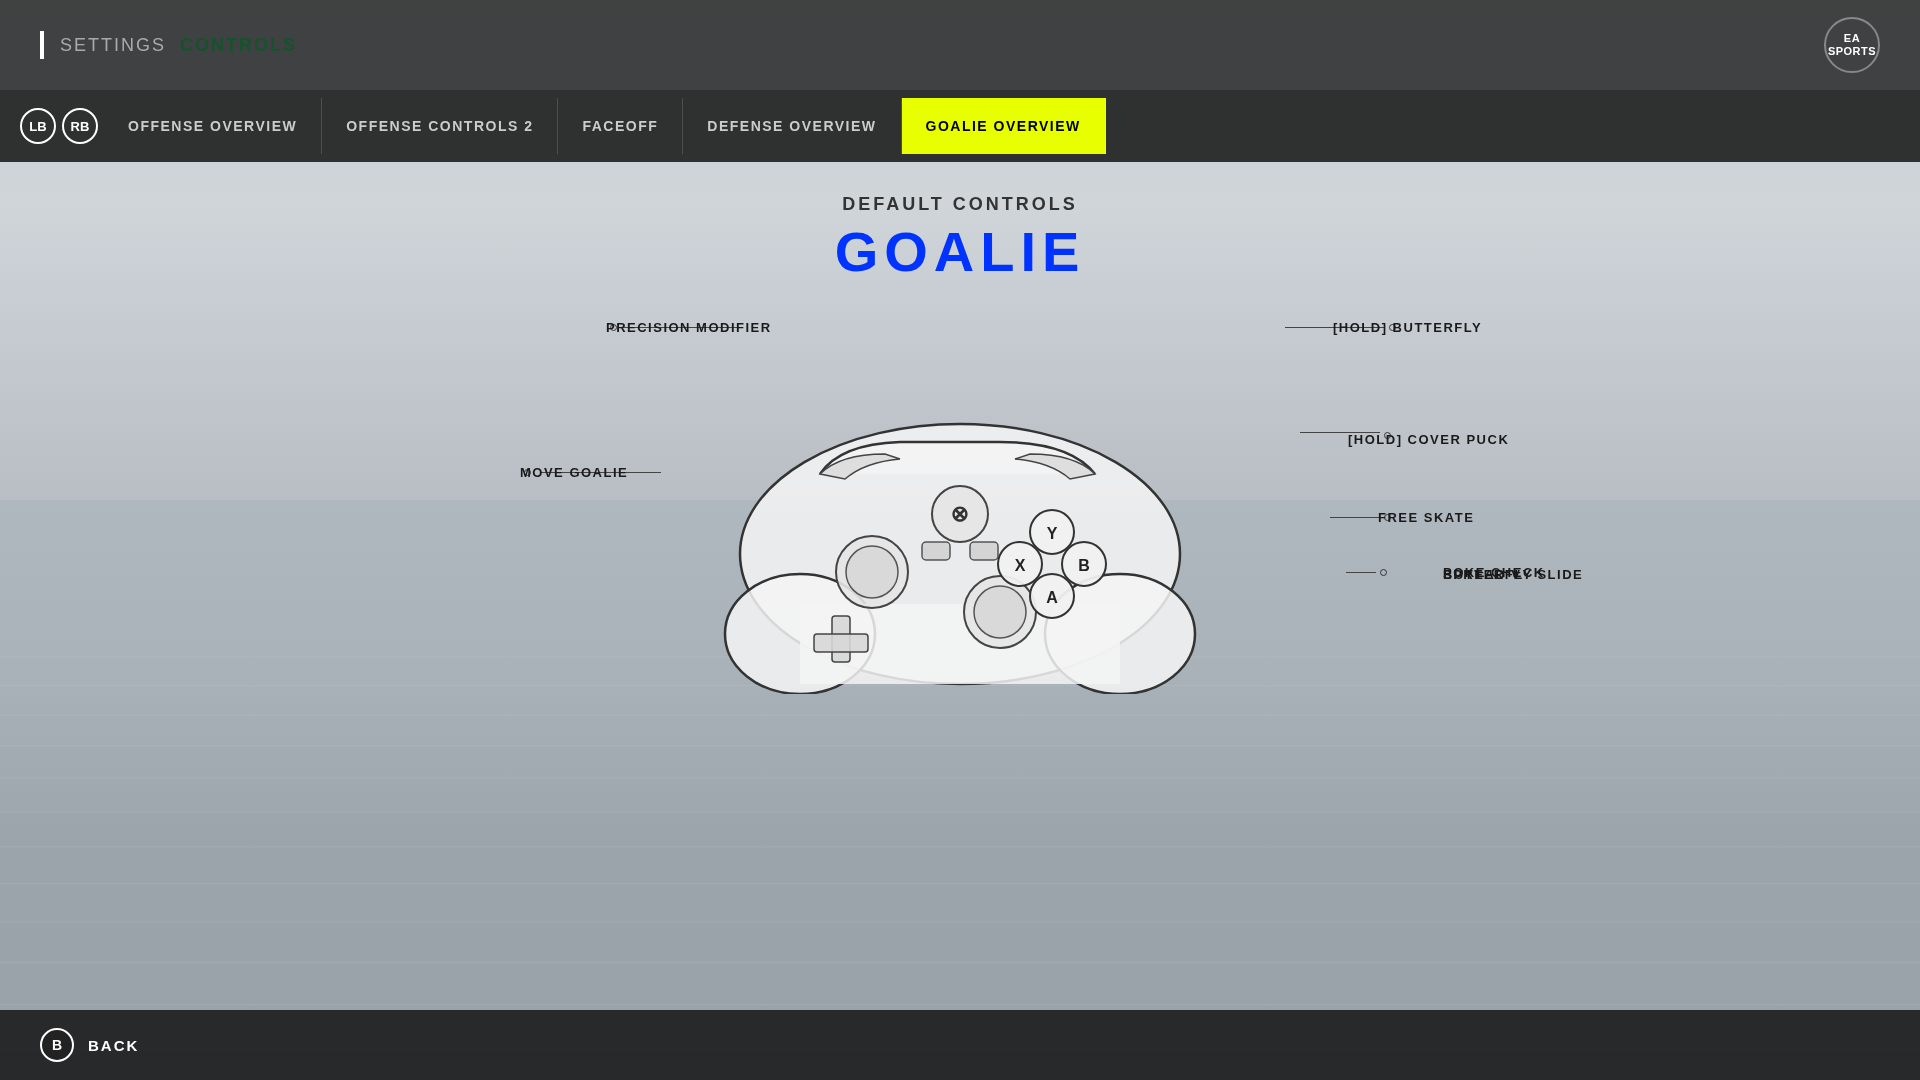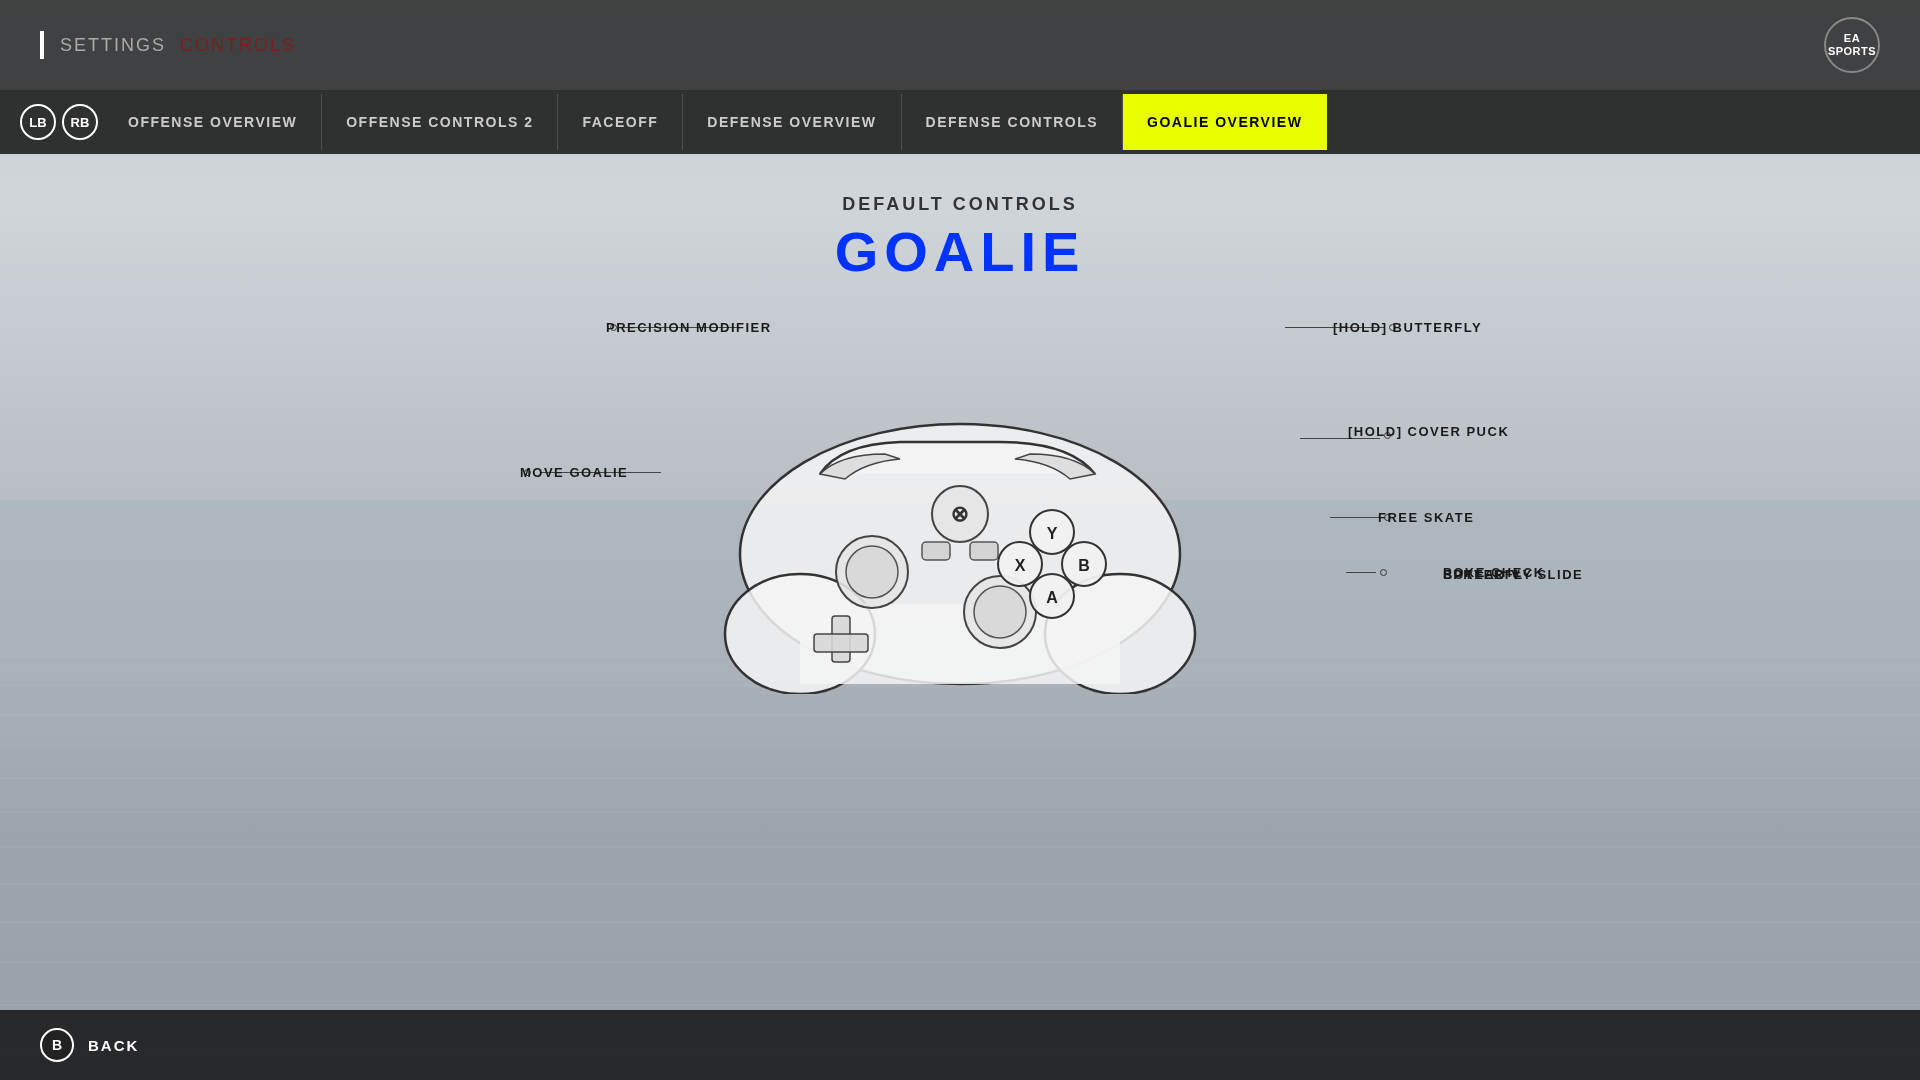--- a/index.html
+++ b/index.html
@@ -68,23 +68,23 @@
     }
 
     .header-settings {
       color: #aaa;
       font-size: 18px;
       font-weight: 400;
       letter-spacing: 2px;
     }
 
     .header-controls {
-      color: #7f1d1d;
+      color: #14532d;
       font-size: 18px;
-      font-weight: 400;
+      font-weight: 700;
       letter-spacing: 2px;
     }
 
     .ea-logo {
       position: absolute;
       right: 40px;
       top: 50%;
       transform: translateY(-50%);
       width: 56px;
       height: 56px;
@@ -100,21 +100,21 @@
       text-align: center;
       line-height: 1.2;
       margin-left: 28px;
     }
 
     
     .nav-tabs {
       position: absolute;
       top: 90px;
       left: 0; right: 0;
-      height: 64px;
+      height: 72px;
       background: rgba(30,30,30,0.9);
       display: flex;
       align-items: center;
       padding: 0 0 0 20px;
       gap: 0;
     }
 
     .nav-btn {
       display: flex;
       align-items: center;
@@ -290,21 +290,20 @@
 </div>
 
 <div class="nav-tabs">
   <div class="nav-btn">LB</div>
   <div class="nav-btn">RB</div>
 
   <div class="nav-tab">OFFENSE OVERVIEW</div>
   <div class="nav-tab">OFFENSE CONTROLS 2</div>
   <div class="nav-tab">FACEOFF</div>
   <div class="nav-tab">DEFENSE OVERVIEW</div>
-  <div class="nav-tab">DEFENSE CONTROLS</div>
   <div class="nav-tab active">GOALIE OVERVIEW</div>
 </div>
 
 <div class="main-content">
   <div class="section-title">
     <div class="section-subtitle">DEFAULT CONTROLS</div>
     <div class="section-main-title">GOALIE</div>
   </div>
 
   <div class="controller-area">
@@ -366,21 +365,21 @@
       <span class="label-dot"></span>
       <span class="label label-right">[HOLD] BUTTERFLY</span>
     </div>
 
     <div style="position:absolute; top:155px; left:10px; display:flex; align-items:center; gap:6px;">
       <span class="label label-left">MOVE GOALIE</span>
       <span class="label-dot"></span>
       <span class="label-line" style="width:120px;"></span>
     </div>
 
-    <div style="position:absolute; top:118px; right:15px; display:flex; align-items:flex-end; gap:0;">
+    <div style="position:absolute; top:118px; right:15px; display:flex; align-items:flex-start; gap:0;">
       <span class="label-line" style="width:80px;"></span>
       <span class="label-dot"></span>
       <span class="label label-right">[HOLD] COVER PUCK</span>
     </div>
 
     <div style="position:absolute; top:200px; right:15px; display:flex; align-items:center; gap:0;">
       <span class="label-line" style="width:50px;"></span>
       <span class="label-dot"></span>
       <span class="label label-right">FREE SKATE</span>
     </div>

